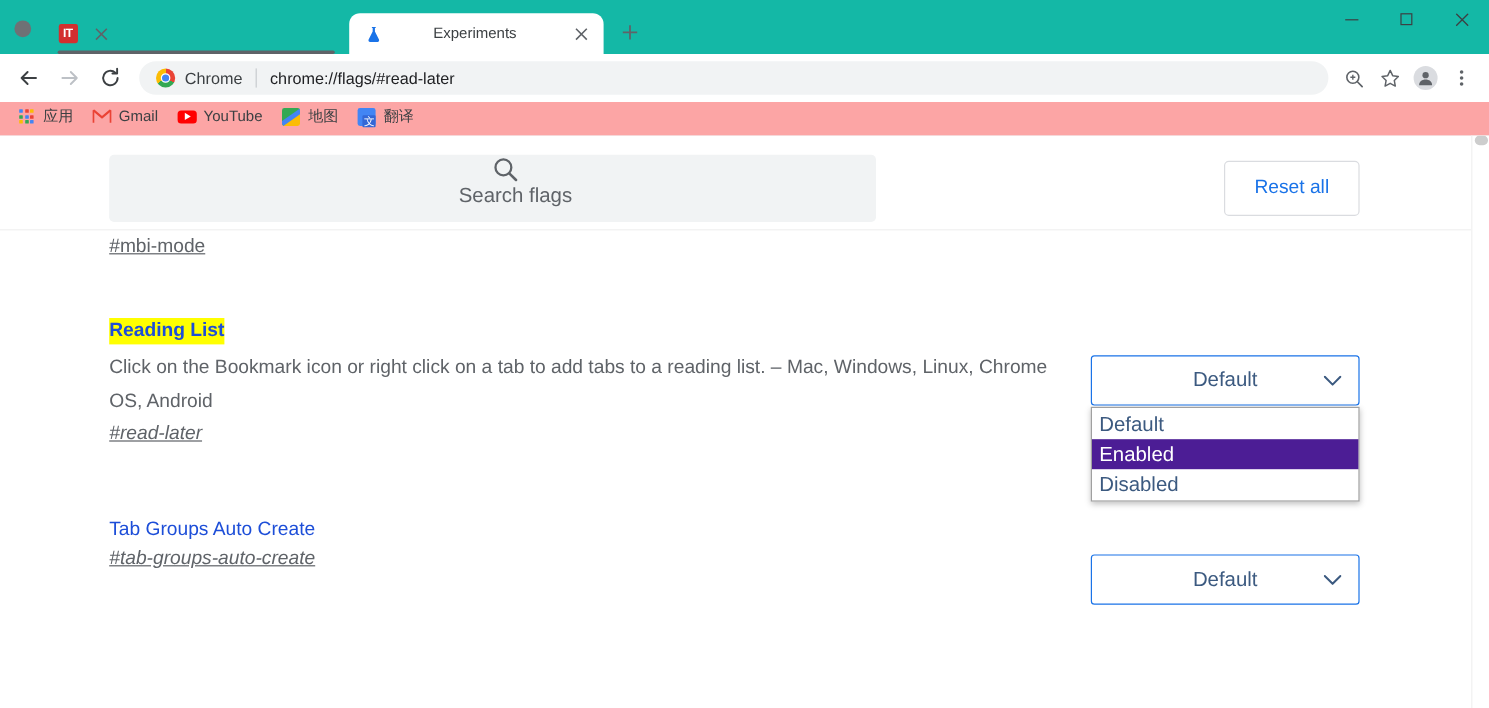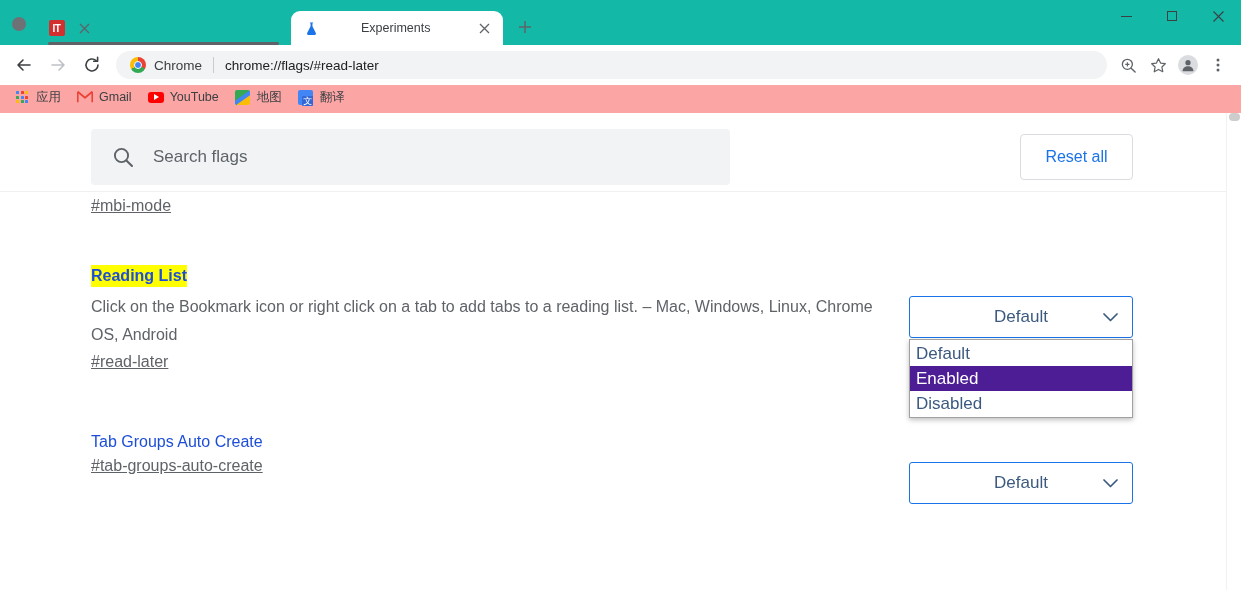--- a/index.html
+++ b/index.html
@@ -111,21 +111,21 @@
 
   
   .page { flex: 1; background:#ffffff; position: relative; overflow: hidden; display:flex; }
   .content { flex:1; position:relative; }
   .scrollbar-col { width: 15px; background: #ffffff; border-left:1px solid #f1f1f1; position:relative; }
   .scroll-thumb { position:absolute; top:0; right:1px; width:11px; height:8px; background:#cdcdcd; border-radius:6px; }
   .search-box {
     position:absolute; left: 91px; top: 126px;
     width: 639px; height: 56px;
     background: #f1f3f4; border-radius: 4px;
-    display: flex; align-items: center; padding-left: 20px;
+    display: flex; align-items: center; padding-left: 20px; flex-direction: column;
   }
   .search-ico { width:24px;height:24px;flex:none;color:#5f6368;display:flex;align-items:center;justify-content:center;}
   .search-ph { font-size: 17px; color: #5f6368; margin-left: 18px; }
   .reset-btn {
     position:absolute; right: 93px; top: 131px;
     width: 113px; height: 46px;
     border: 1px solid #dadce0; border-radius: 4px;
     background:#fff; color:#1a73e8; font-size: 16px;
     display:flex; align-items:center; justify-content:center;
     font-family:"Liberation Sans",sans-serif;
@@ -135,21 +135,21 @@
   .flag-area { position:absolute; left:0; right:0; top: 190px; bottom:0; }
 
   .stray-link { position:absolute; left:91px; top: 4px; font-size:16px; color:#5f6368;
                 text-decoration: underline; }
 
   .flag-row { position:absolute; left:0; right:0; }
   .flag-text { position:absolute; left:91px; width: 790px; }
   .flag-title { font-size:16px; color:#1d4ed8; line-height:22px; display:inline-block; }
   .flag-title.hl { background:#ffff00; font-weight:bold; }
   .flag-desc { font-size:16px; color:#5f6368; line-height:28px; margin-top:6px; }
-  .flag-hash { font-size:16px; color:#5f6368; text-decoration: underline; display:inline-block; margin-top:4px; }
+  .flag-hash { font-size:16px; color:#5f6368; text-decoration: underline; display:inline-block; margin-top:4px;font-style:italic; }
 
   
   .sel-wrap { position:absolute; }
   .sel-btn {
     width: 224px; height: 42px;
     border: 1px solid #1a73e8; border-radius: 3px; background:#fff;
     display:flex; align-items:center; justify-content:center;
     position:relative;
   }
   .sel-btn .val { font-size: 17px; color: #3c5a80; }

